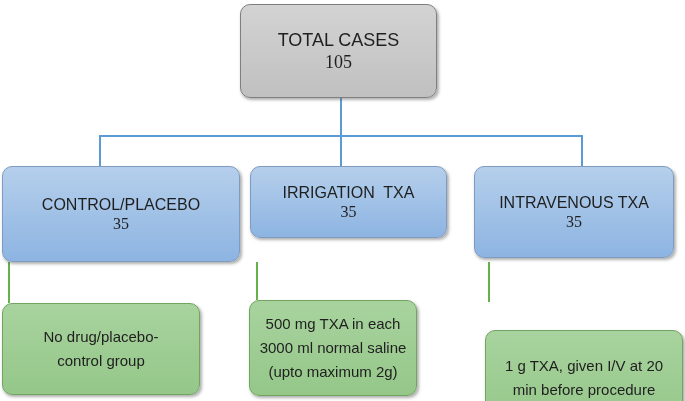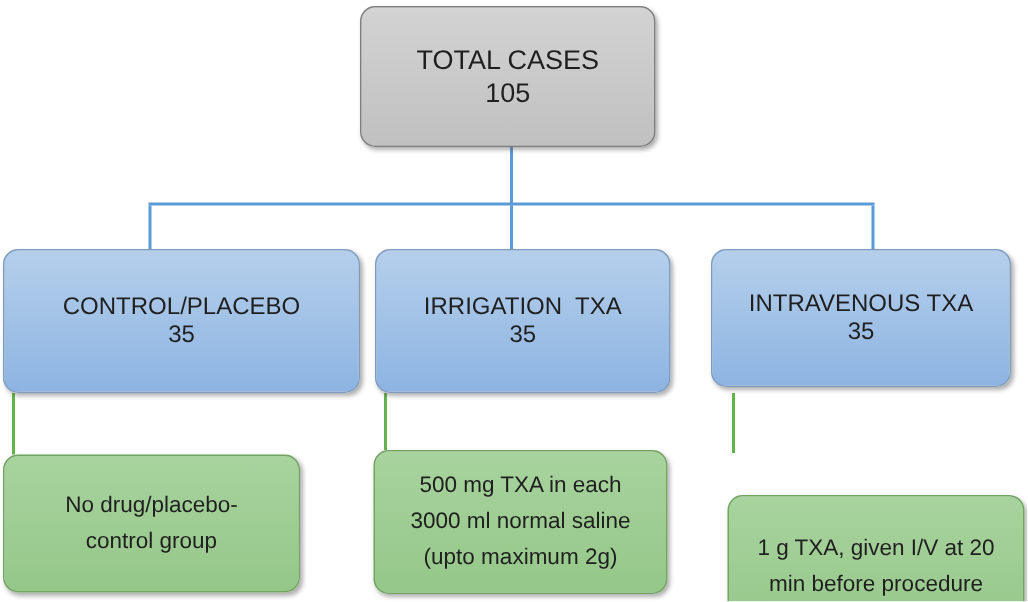--- a/index.html
+++ b/index.html
@@ -19,21 +19,21 @@
     position: absolute;
     border-radius: 10px;
     display: flex;
     flex-direction: column;
     align-items: center;
     justify-content: center;
     text-align: center;
     box-shadow: 1.5px 2px 3px rgba(80,80,80,0.45);
   }
   .node .line { white-space: pre-wrap; }
-  .node .value-line { margin-top: 1px; }
+  .node .value-line { margin-top: 1px; font-family: Liberation Serif, serif; }
 
   .node-gray {
     background: linear-gradient(180deg, var(--gray-fill-top, #d3d3d3) 0%, var(--gray-fill-bottom, #c0c0c0) 100%);
     border: 1.5px solid var(--gray-border, #7f7f7f);
     font-size: 18px;
   }
   .node-blue {
     background: linear-gradient(180deg, var(--blue-fill-top, #b5cfeb) 0%, var(--blue-fill-bottom, #8db4e2) 100%);
     border: 1px solid var(--blue-border, #7e9cc0);
     font-size: 16px;
@@ -43,24 +43,24 @@
     border: 1px solid var(--green-border, #71a361);
     font-size: 15px;
     line-height: 1.6;
     white-space: pre-line;
     padding: 2px 3px;
   }
 
   
   #box-total   { left: 240px; top: 4px;   width: 197px; height: 94px; }
   #box-blue-0  { left: 2px;   top: 166px; width: 238px; height: 96px; }
-  #box-blue-1  { left: 250px; top: 166px; width: 197px; height: 96px; }
+  #box-blue-1  { left: 250px; top: 166px; width: 197px; height: 72px; }
   #box-blue-2  { left: 474px; top: 166px; width: 200px; height: 92px; }
   #box-green-0 { left: 2px;   top: 303px; width: 198px; height: 92px; }
-  #box-green-1 { left: 249px; top: 300px; width: 196px; height: 96px; }
+  #box-green-1 { left: 249px; top: 300px; width: 168px; height: 96px; }
   #box-green-2 { left: 485px; top: 302px; width: 198px; height: 95px; margin-top: 28px; }
 
   
   .conn { position: absolute; }
   .conn.blue  { background: var(--connector-blue, #5b9bd5); }
   .conn.green { background: var(--connector-green, #63b24c); }
 
   #conn-root-down   { left: 340px; top: 98px;  width: 2px;   height: 39px; }
   #conn-horizontal  { left: 99px;  top: 135px; width: 484px; height: 2px;  }
   #conn-stub-left   { left: 99px;  top: 137px; width: 2px;   height: 29px; }

